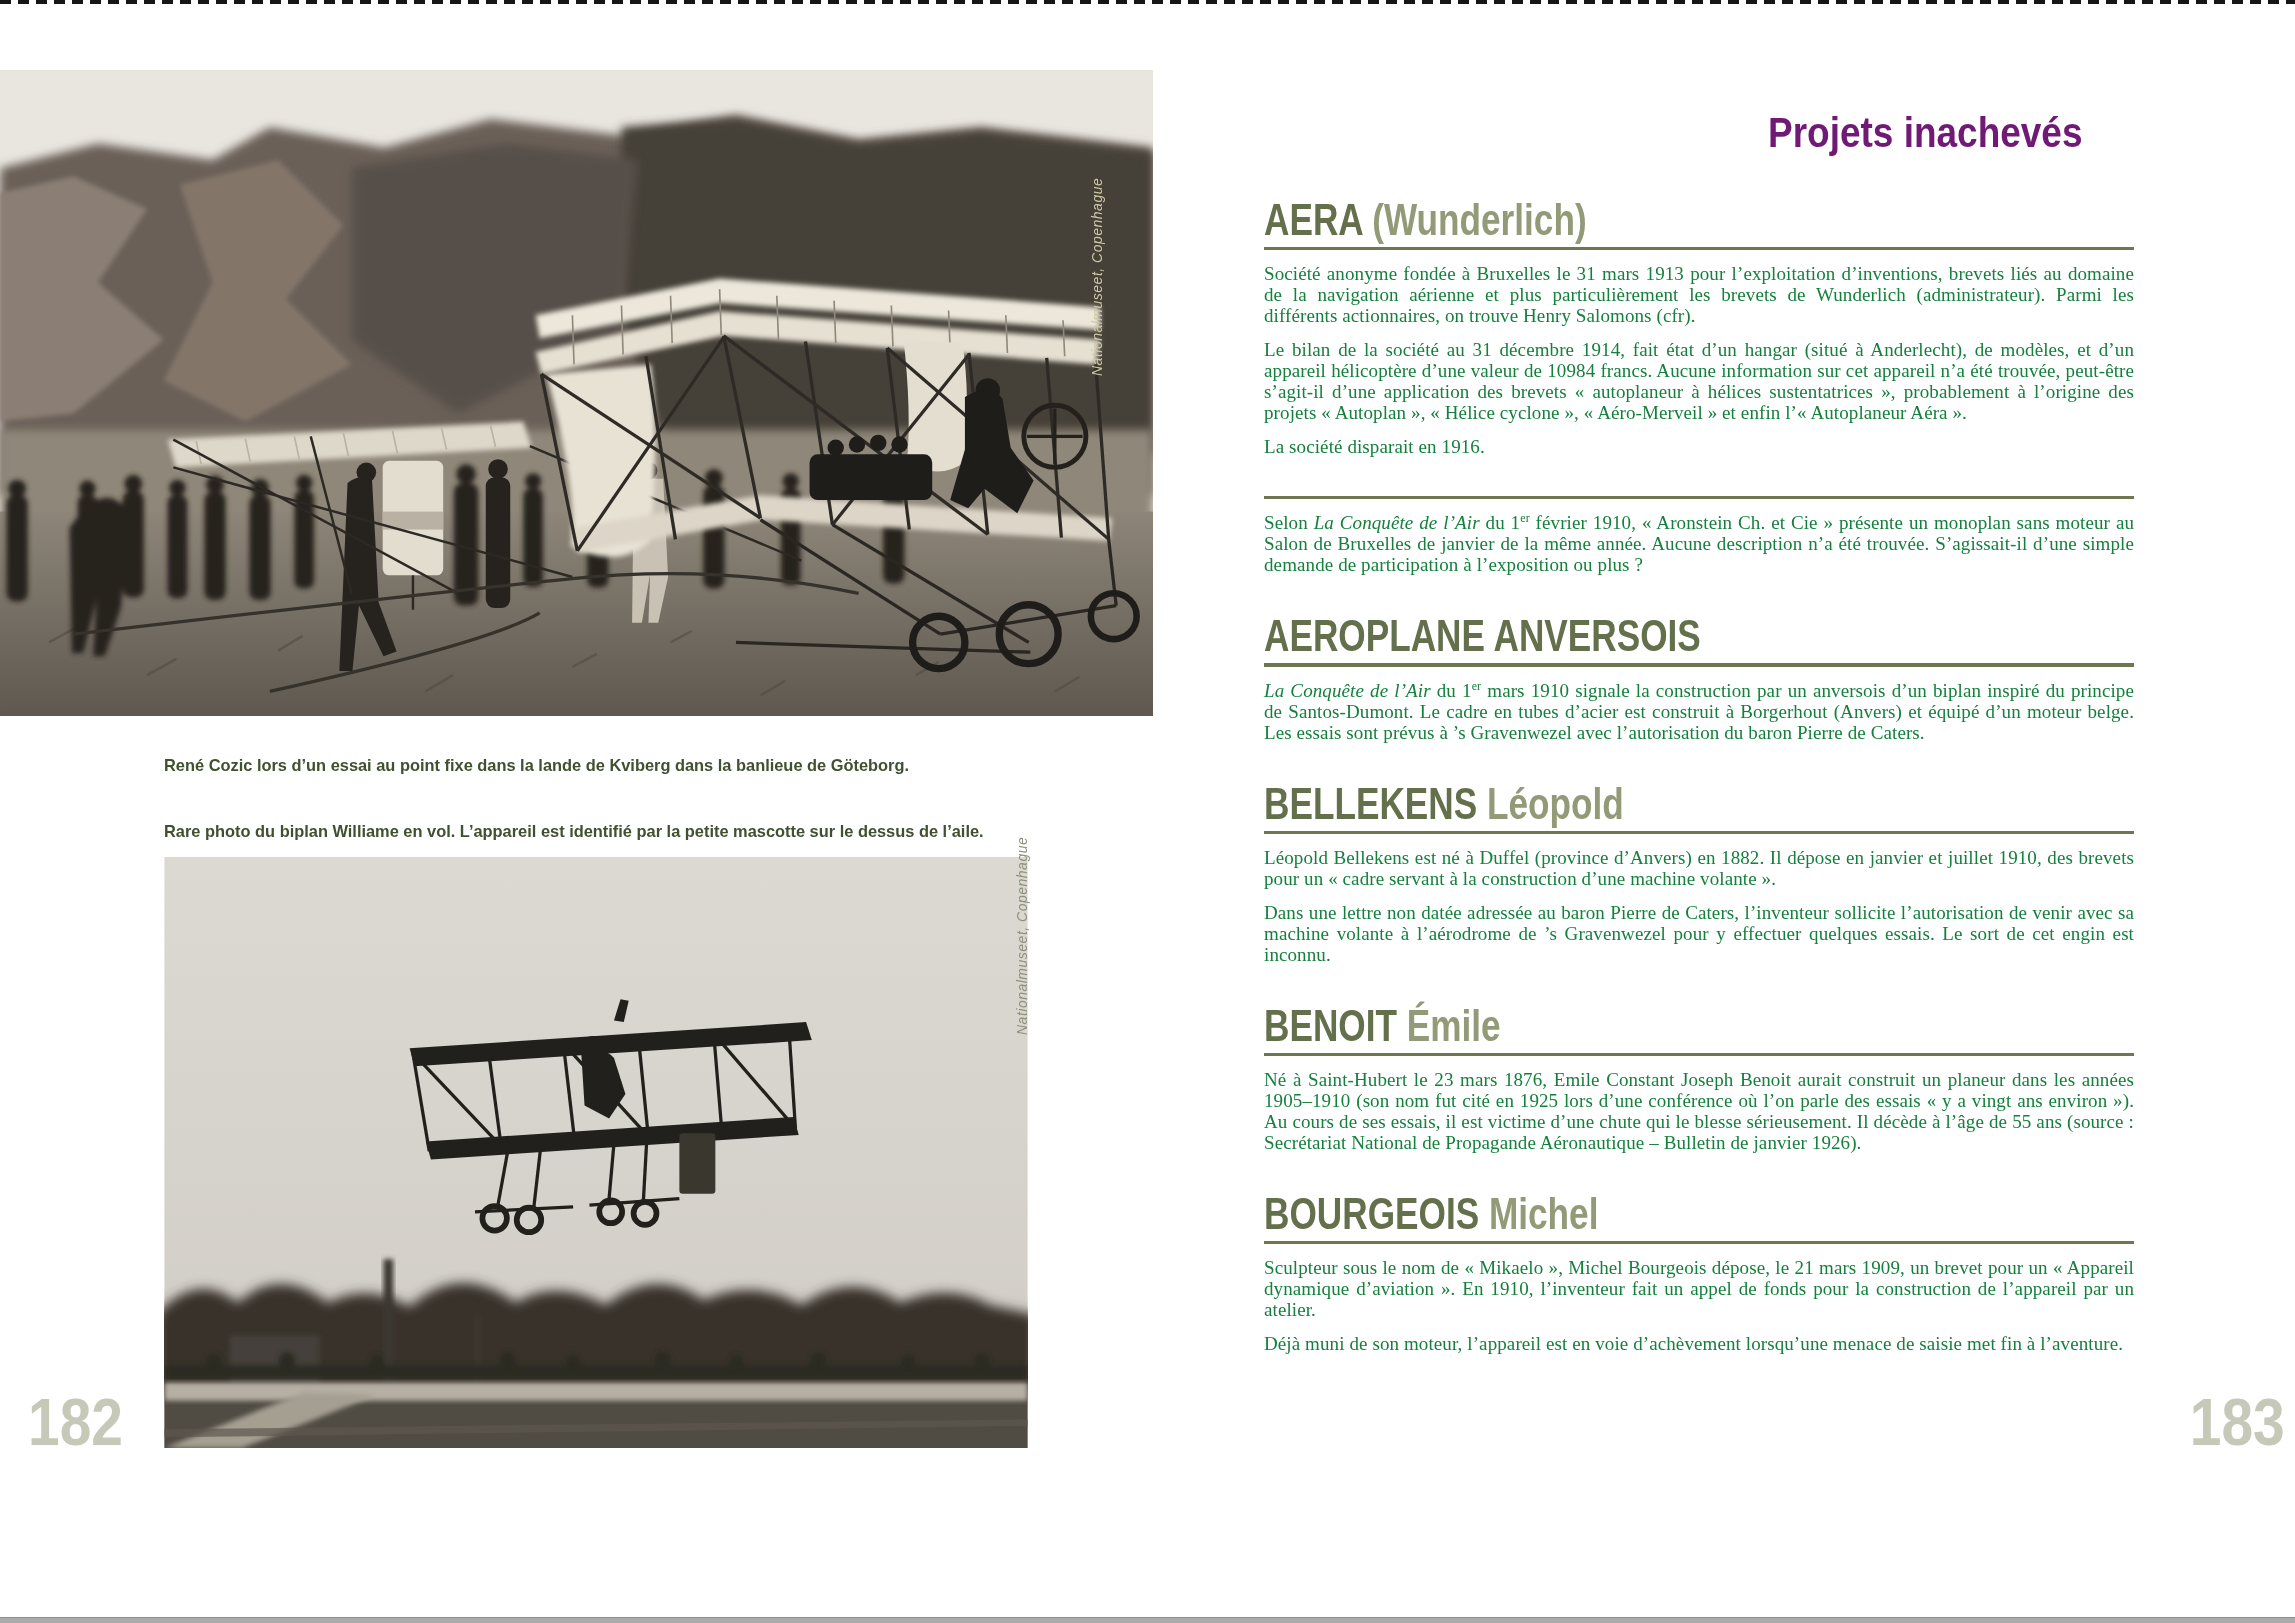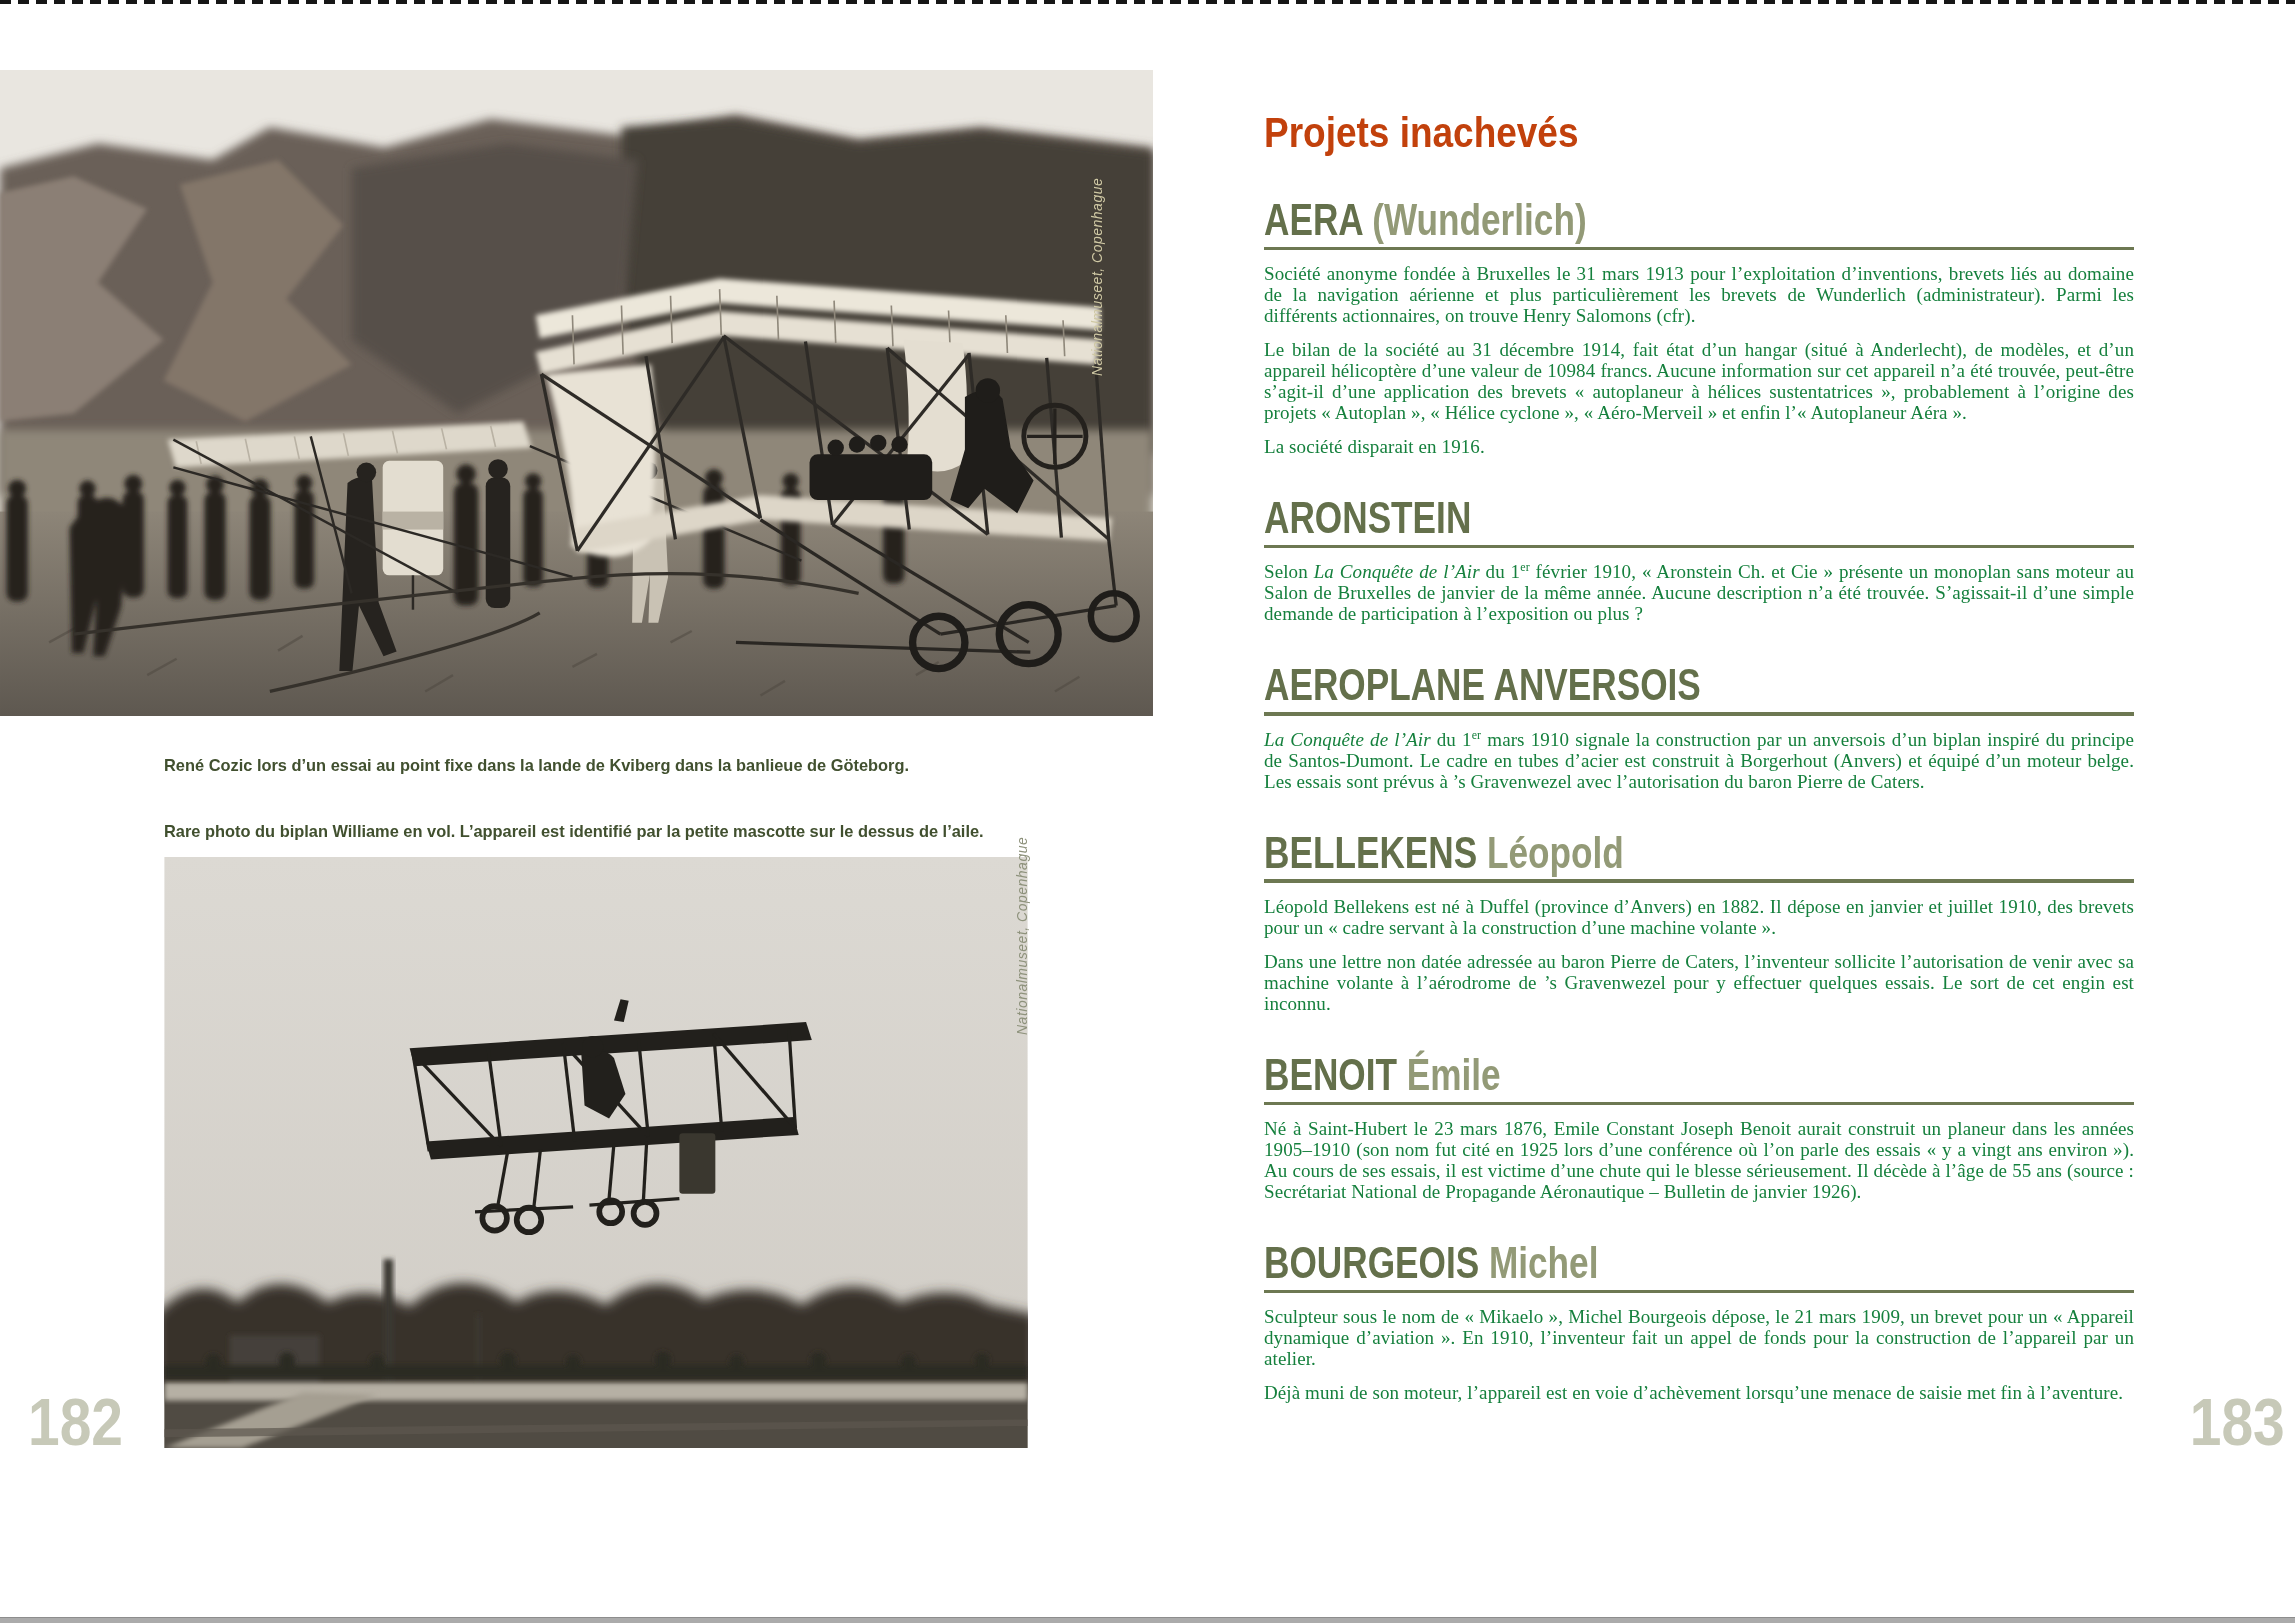--- a/index.html
+++ b/index.html
@@ -24,22 +24,22 @@
            font-family:"Liberation Sans", sans-serif;font-weight:bold;font-size:16.4px;line-height:24.5px;margin-top:25px;}
   #caption1{top:728px;}
   #caption2{top:794px;}
   .folio{position:absolute;font-family:"Liberation Sans", sans-serif;font-weight:bold;
          font-size:67px;color:#c7c9b8;transform:scaleX(.85);}
   #folio-left{left:28px;top:1383px;transform-origin:left center;}
   #folio-right{right:9.8px;top:1383px;transform-origin:right center;text-align:right;}
 
   
   #column{position:absolute;left:1264px;top:111px;width:870px;}
-  .doc-title{color:#c2410c;font-family:"Liberation Sans", sans-serif;font-weight:bold;
-             font-size:43px;line-height:43px;margin:0 0 44px 0;}
+  .doc-title{color:#701a75;font-family:"Liberation Sans", sans-serif;font-weight:bold;
+             font-size:43px;line-height:43px;margin:0 0 44px 0;text-align:right;}
   .doc-title>span{display:inline-block;transform:scaleX(.86);transform-origin:left center;white-space:nowrap;}
   .section{margin-top:39px;}
   .section:first-of-type{margin-top:9px;}
   .s-head{font-family:"Liberation Sans", sans-serif;font-size:44px;line-height:44px;margin:0;}
   .s-head>span{display:inline-block;transform:scaleX(.80);transform-origin:left center;white-space:nowrap;}
   .s-head .h-main{color:#64704b;}
   .s-head .h-sub{color:#939a77;}
   .s-rule{height:3.3px;background:#6d7852;margin-top:4.9px;}
   .para{font-size:19px;line-height:21px;color:#15803d;text-align:justify;margin:13px 0 0 0;
         letter-spacing:0.1px;}
@@ -308,21 +308,20 @@
 
     <div class="section">
       <h2 class="s-head"><span><span class="h-main">AERA</span><span class="h-sub"> (Wunderlich)</span></span></h2>
       <div class="s-rule"></div>
       <p class="para"><span>Société anonyme fondée à Bruxelles le 31 mars 1913 pour l’exploitation d’inventions, brevets liés au domaine de la navigation aérienne et plus particulièrement les brevets de Wunderlich (administrateur). Parmi les différents actionnaires, on trouve Henry Salomons (cfr).</span></p>
       <p class="para"><span>Le bilan de la société au 31 décembre 1914, fait état d’un hangar (situé à Anderlecht), de modèles, et d’un appareil hélicoptère d’une valeur de 10984 francs. Aucune information sur cet appareil n’a été trouvée, peut-être s’agit-il d’une application des brevets « autoplaneur à hélices sustentatrices », probablement à l’origine des projets « Autoplan », « Hélice cyclone », « Aéro-Merveil » et enfin l’« Autoplaneur Aéra ».</span></p>
       <p class="para"><span>La société disparait en 1916.</span></p>
     </div>
 
     <div class="section">
-      <h2 class="s-head"><span><span class="h-main">ARONSTEIN</span><span class="h-sub"></span></span></h2>
       <div class="s-rule"></div>
       <p class="para"><span>Selon </span><span style="font-style: italic;">La Conquête de l’Air</span><span> du 1</span><sup>er</sup><span> février 1910, « Aronstein Ch. et Cie » présente un monoplan sans moteur au Salon de Bruxelles de janvier de la même année. Aucune description n’a été trouvée. S’agissait-il d’une simple demande de participation à l’exposition ou plus ?</span></p>
     </div>
 
     <div class="section">
       <h2 class="s-head"><span><span class="h-main">AEROPLANE ANVERSOIS</span><span class="h-sub"></span></span></h2>
       <div class="s-rule"></div>
       <p class="para"><span style="font-style: italic;">La Conquête de l’Air</span><span> du 1</span><sup>er</sup><span> mars 1910 signale la construction par un anversois d’un biplan inspiré du principe de Santos-Dumont. Le cadre en tubes d’acier est construit à Borgerhout (Anvers) et équipé d’un moteur belge. Les essais sont prévus à ’s Gravenwezel avec l’autorisation du baron Pierre de Caters.</span></p>
     </div>
 

